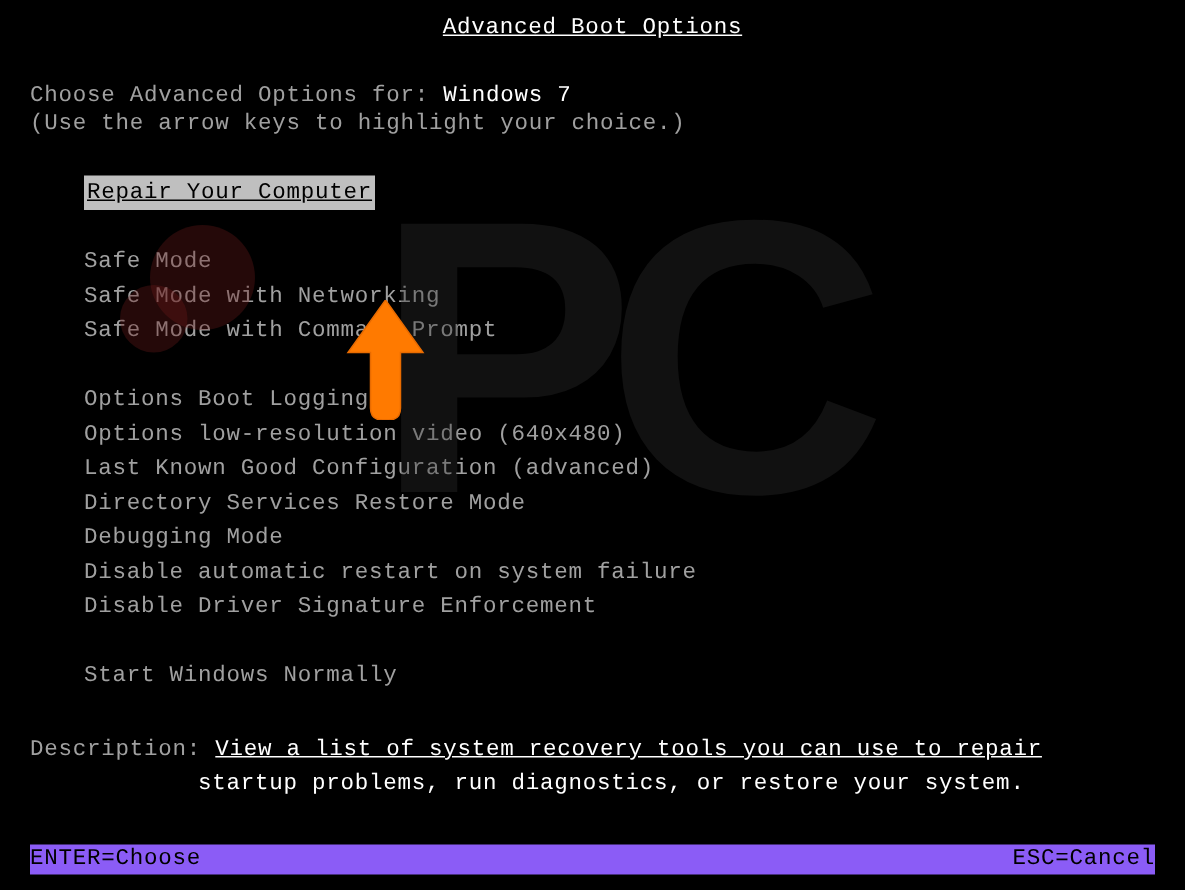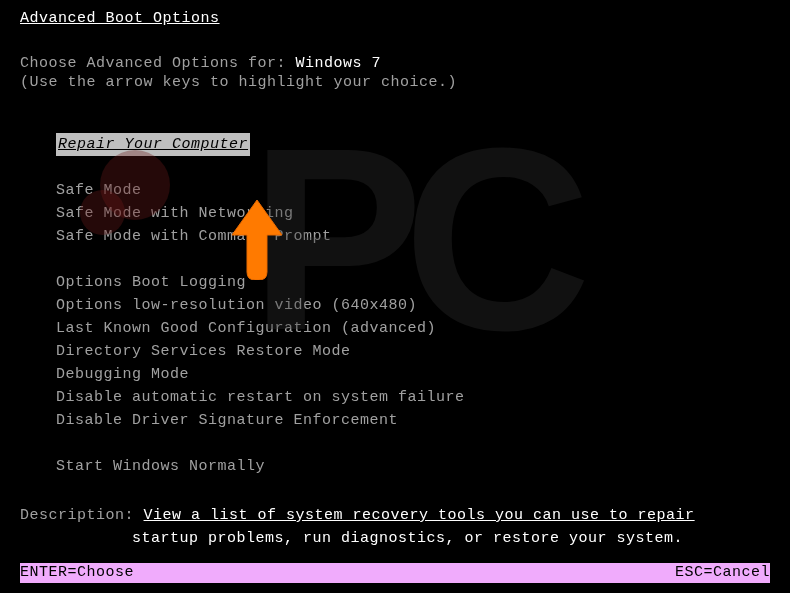--- a/index.html
+++ b/index.html
@@ -14,55 +14,55 @@
     position: relative;
     letter-spacing: 0.5px;
   }
   .screen {
     position: relative;
     width: 100%;
     height: 100%;
     padding: 8px 20px 0 20px;
   }
   .title {
+    text-align: center;
     color: #fff;
     text-decoration: underline;
     margin-bottom: 28px;
     margin-top: 2px;
   }
   .prompt-line { margin-bottom: 2px; }
   .white { color: #fff; }
-  .hint { margin-bottom: 42px; }
+  .hint { margin-bottom: 26px; }
   .menu { margin-left: 36px; }
   .menu-item {
     line-height: 23px;
     white-space: pre;
   }
   .selected {
     background: #bfbfbf;
     color: #000;
     text-decoration: underline;
     display: inline-block;
     padding: 0 2px;
-    font-style: italic;
   }
   .spacer { height: 23px; }
   .description {
     margin-top: 26px;
     line-height: 23px;
   }
   .desc-label { color: #a0a0a0; margin-top: 37px; }
   .desc-text { color: #fff; text-decoration: underline; }
   .desc-line2 { margin-left: 112px; color: #fff; }
   .footer {
     position: absolute;
     bottom: 10px;
     left: 20px;
     right: 20px;
-    background: #f0abfc;
+    background: #8b5cf6;
     color: #000;
     display: flex;
     justify-content: space-between;
     padding: 0 0px;
     line-height: 20px;
   }
   
   .watermark {
     position: absolute;
     pointer-events: none;

